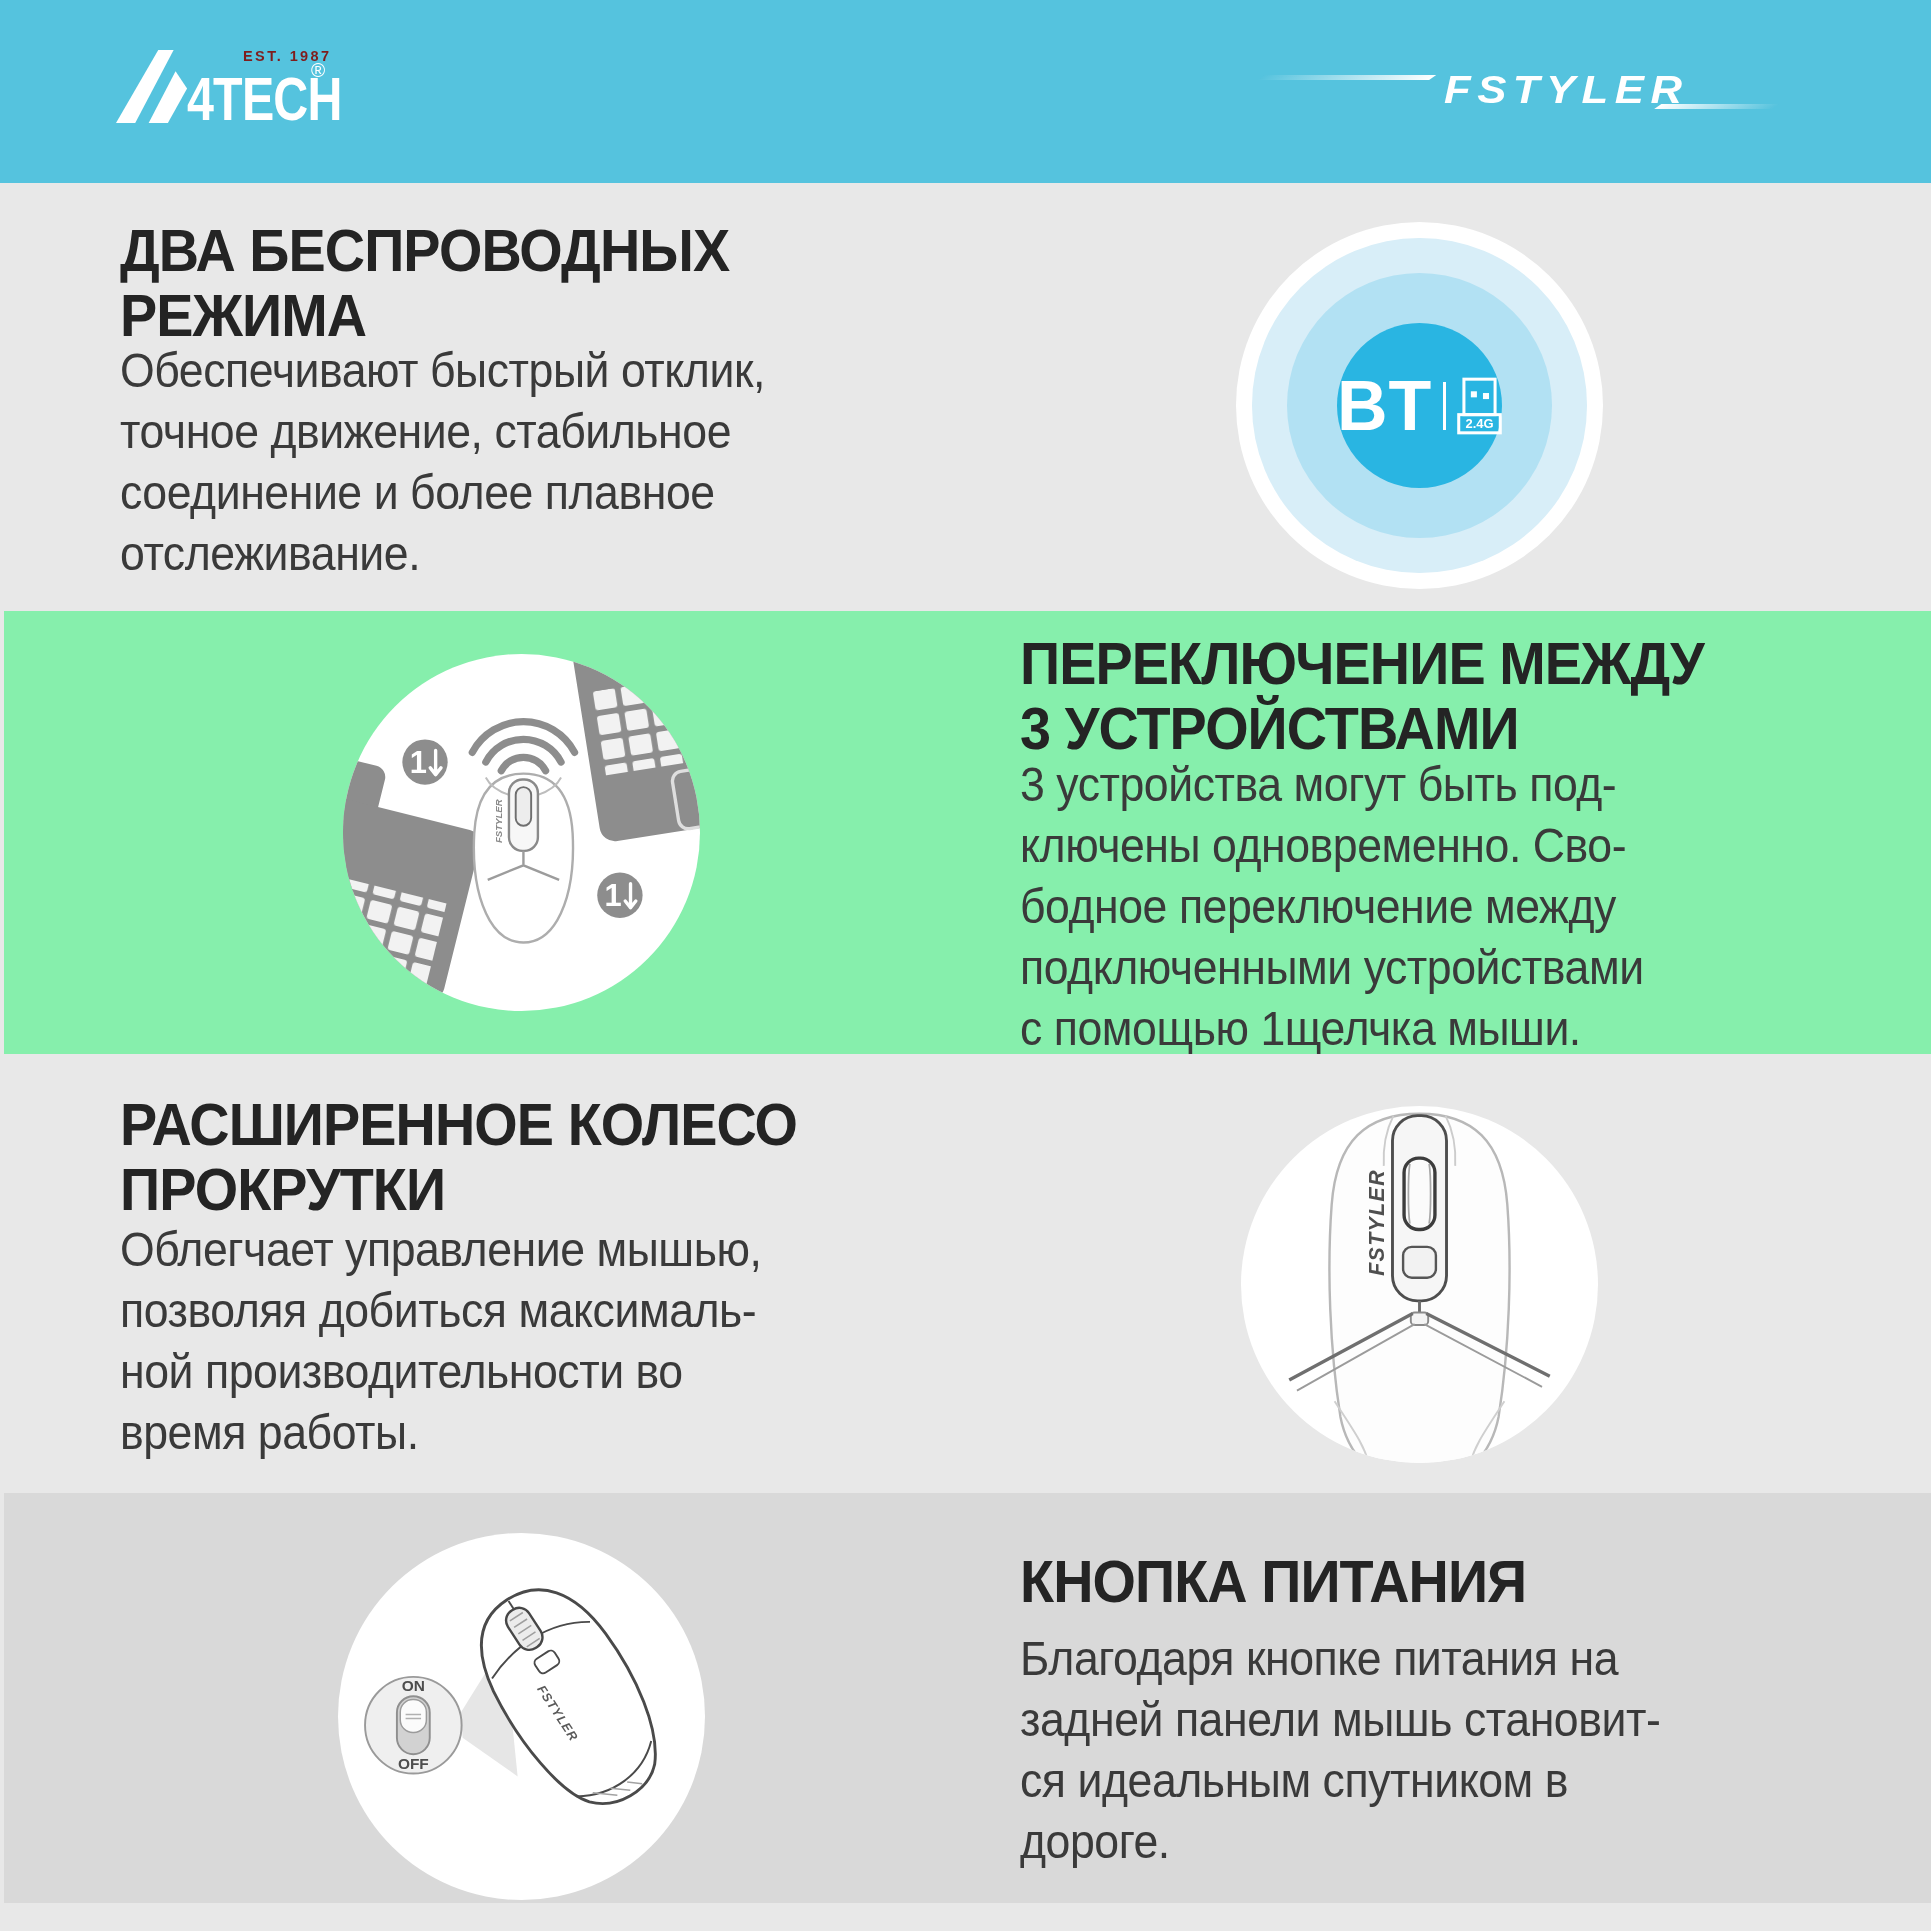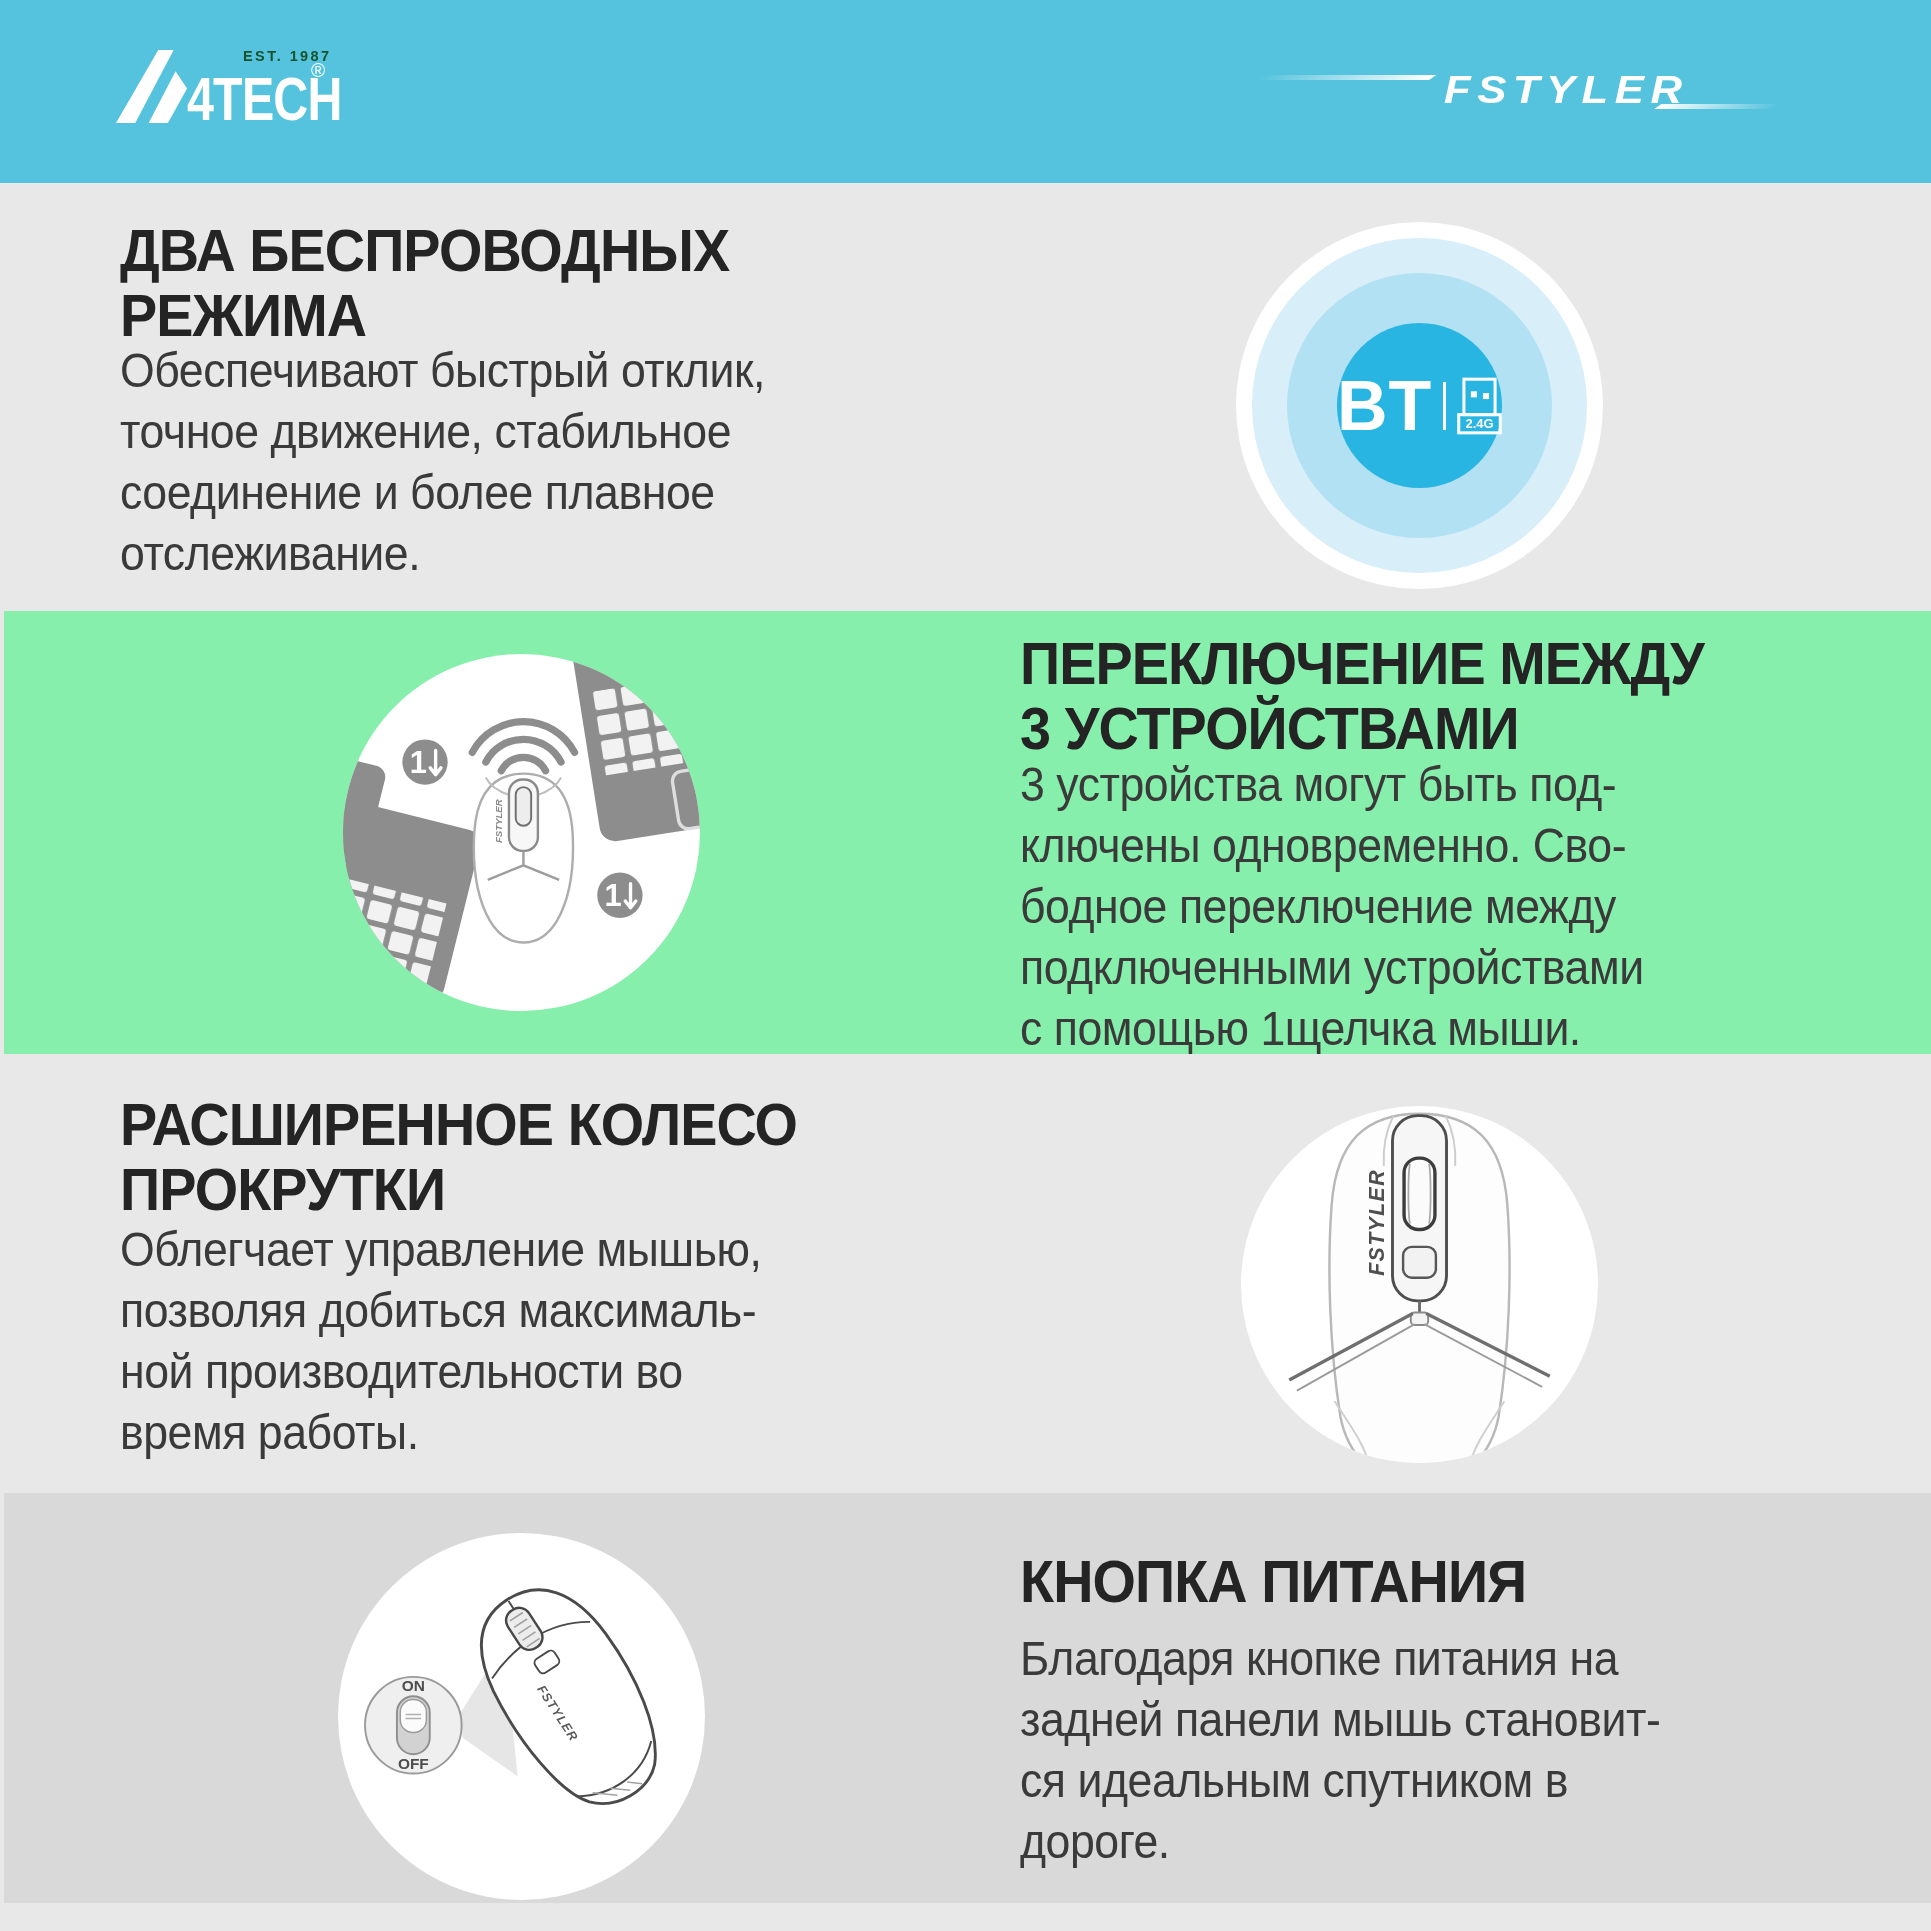--- a/index.html
+++ b/index.html
@@ -3,21 +3,21 @@
 <meta charset="utf-8">
 <style>
   html,body{margin:0;padding:0;background:#ffffff;}
   .page{position:relative;width:1931px;height:1931px;overflow:hidden;background:#e8e8e8;
         font-family:"Liberation Sans", sans-serif;}
 
   
   .header{position:absolute;left:0;top:0;width:1931px;height:183px;background:#55c3de;}
   .a4logo{position:absolute;left:114px;top:48px;width:290px;height:87px;color:#fff;}
   .a4mark{position:absolute;left:0;top:1.9px;}
-  .a4est{position:absolute;left:129px;top:0px;font-size:14.5px;letter-spacing:2.4px;font-weight:bold;color:#14532d;white-space:nowrap;}
+  .a4est{position:absolute;left:129px;top:0px;font-size:14.5px;letter-spacing:2.4px;font-weight:bold;color:#7f1d1d;white-space:nowrap;}
   .a4suffix{position:absolute;left:73px;top:15.4px;font-size:62px;font-weight:bold;letter-spacing:-1px;
             transform:scaleX(0.78);transform-origin:0 0;color:#fff;white-space:nowrap;}
   .a4reg{position:absolute;left:197px;top:11.6px;font-size:19.3px;color:#fff;}
   .fstyler{position:absolute;left:1444px;top:68px;color:#fff;font-size:39px;font-weight:bold;font-style:italic;
            letter-spacing:5.8px;transform:scaleX(1.12);transform-origin:0 0;white-space:nowrap;}
   .fstyler::before{content:"";position:absolute;left:-164px;top:6.8px;width:154px;height:4.8px;
            background:linear-gradient(to left,#ffffff,rgba(255,255,255,0));transform:skewX(-52deg);}
   .fstyler::after{content:"";position:absolute;right:-79px;bottom:2.9px;width:106px;height:4.8px;
            background:linear-gradient(to right,#ffffff,rgba(255,255,255,0));transform:skewX(-52deg);}
 

